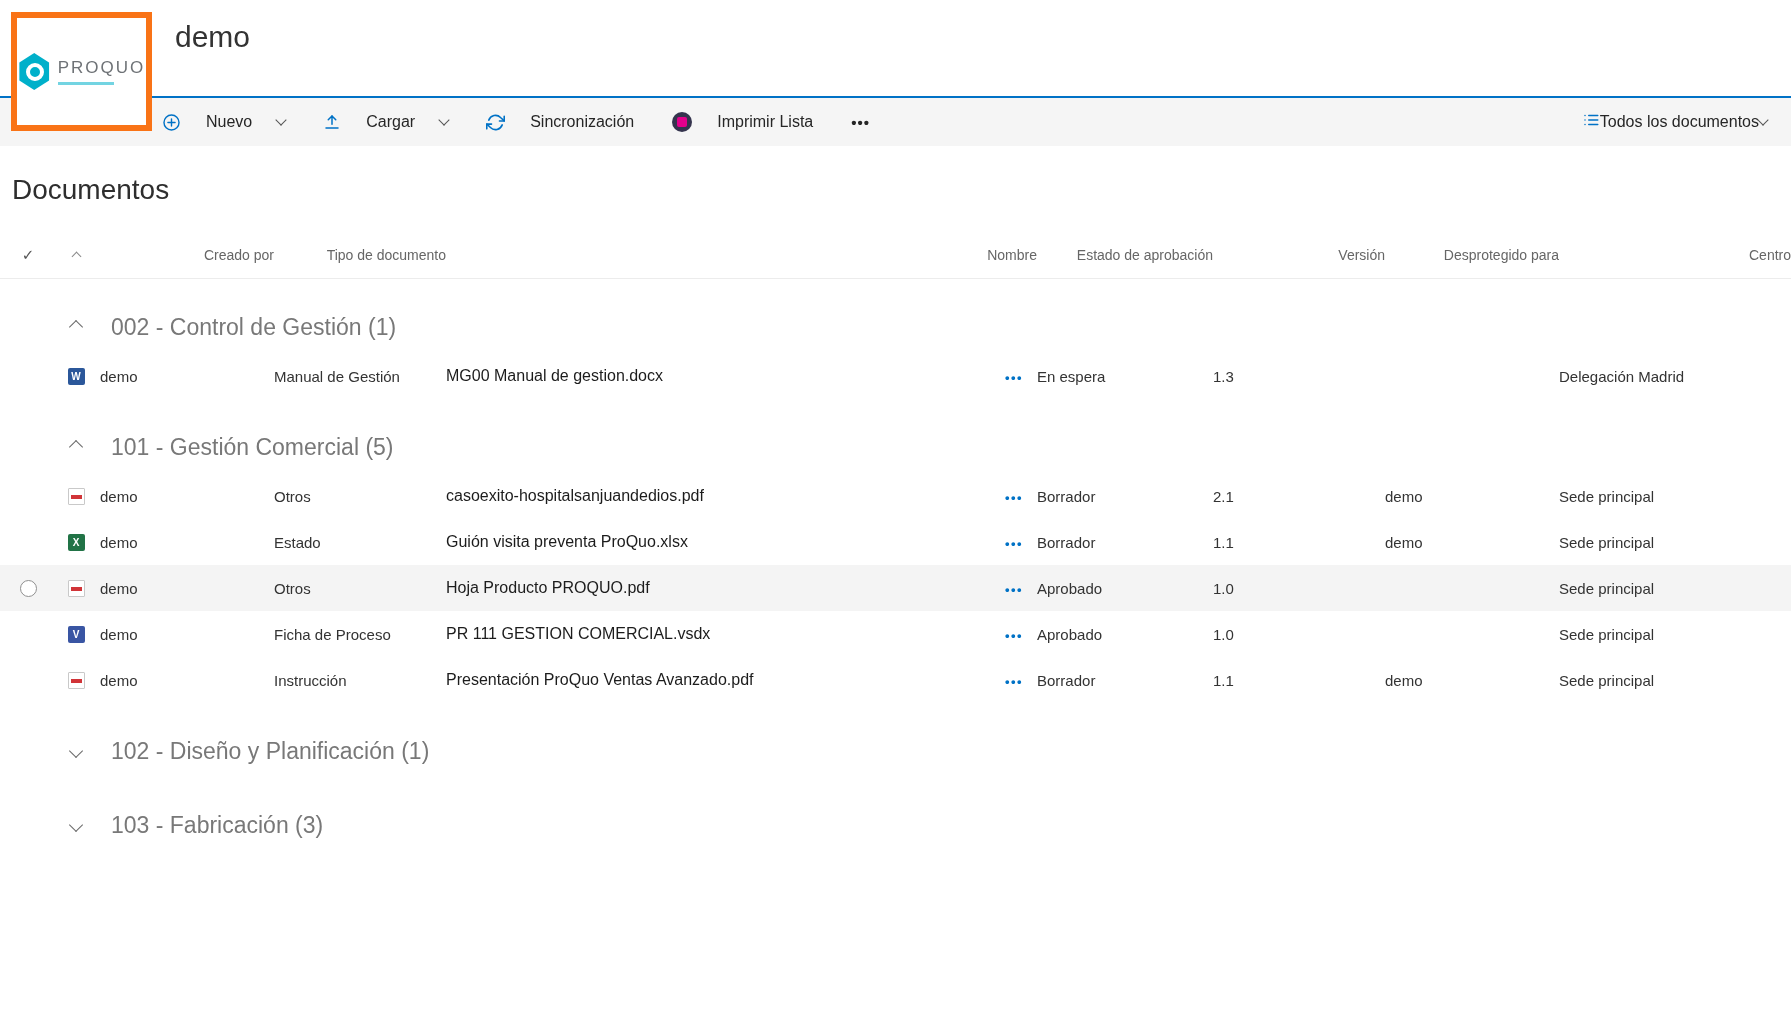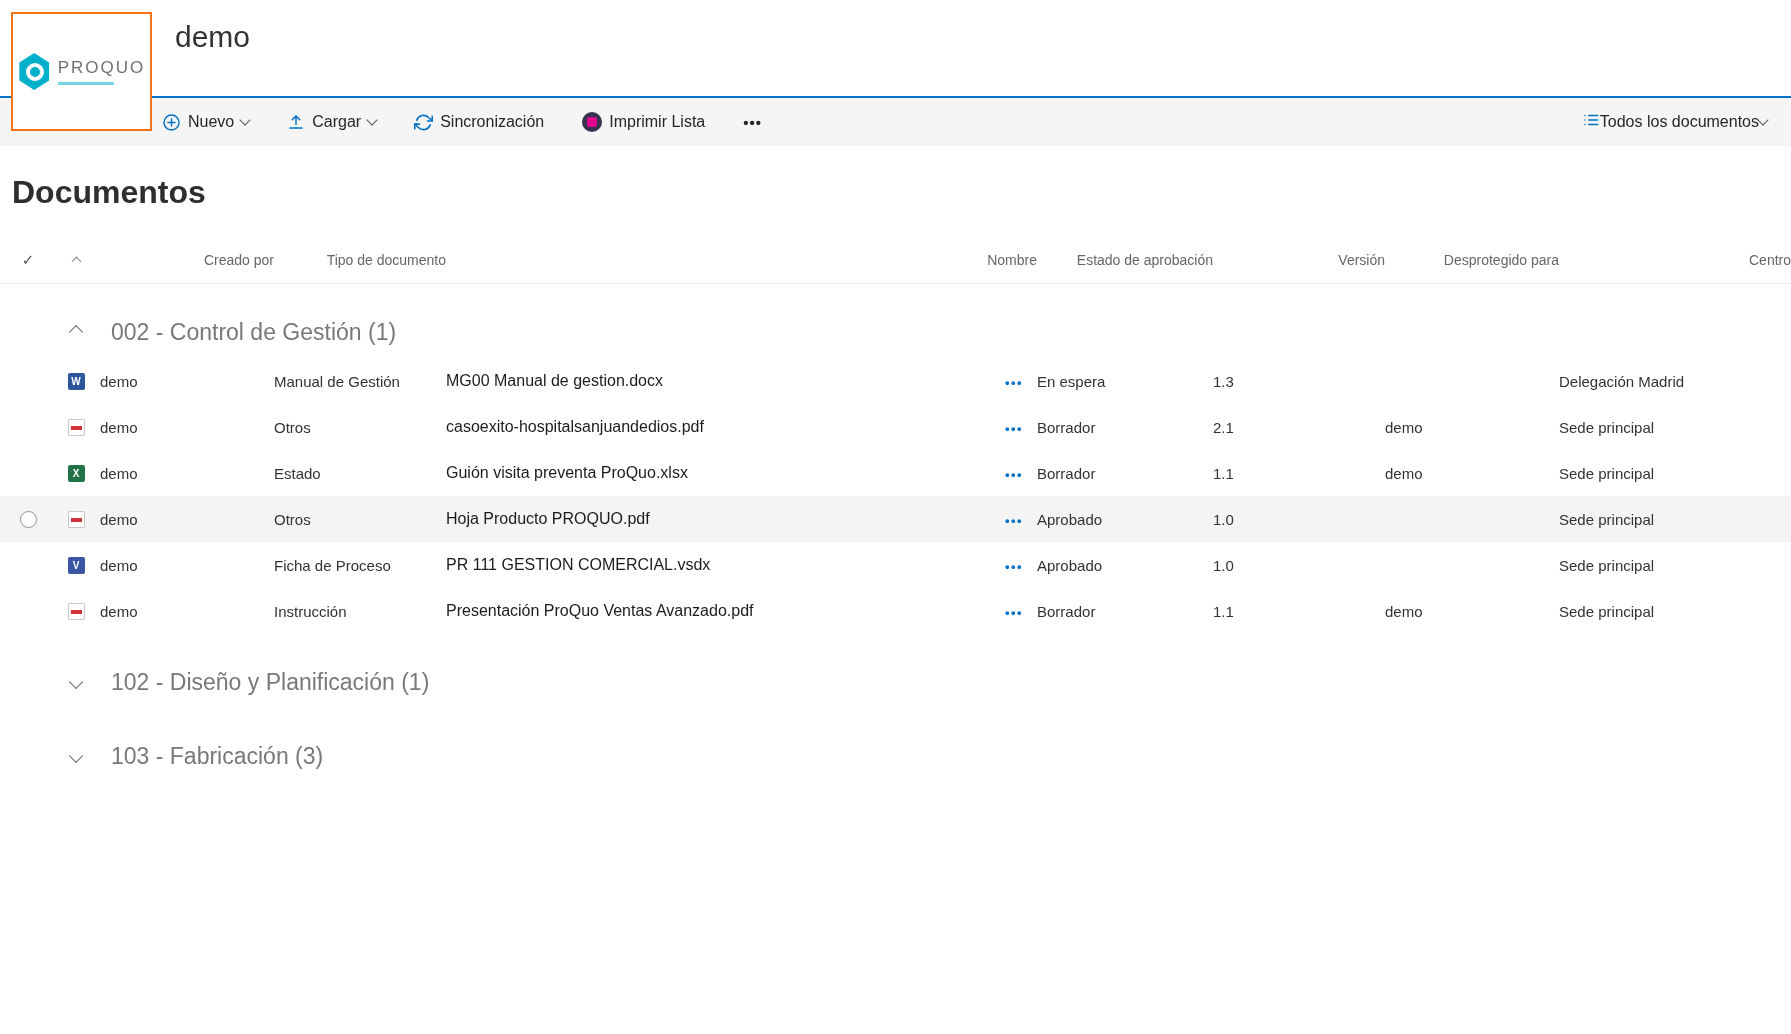--- a/index.html
+++ b/index.html
@@ -2,45 +2,45 @@
 <html><head>
 <meta charset="utf-8">
 <style>
   *{box-sizing:border-box;margin:0;padding:0}
   html,body{width:1791px;height:1034px;overflow:hidden;background:#fff;
     font-family:"Liberation Sans","DejaVu Sans",sans-serif;color:#262626}
 
   
   .app-header{position:relative;height:98px;background:#fff;border-bottom:2px solid #0072c6}
   .logo-card{position:absolute;left:11px;top:12px;width:141px;height:119px;background:#fff;
-    border:2px solid #f97316;z-index:20;display:flex;align-items:center;justify-content:center;gap:7px;cursor:pointer}
+    border:6px solid #f97316;z-index:20;display:flex;align-items:center;justify-content:center;gap:7px;cursor:pointer}
   .logo-hex{width:33px;height:37px;background:#00b0ca;position:relative;
     clip-path:polygon(50% 0,95% 26%,95% 74%,50% 100%,5% 74%,5% 26%)}
   .logo-hex::after{content:"";position:absolute;left:8px;top:10px;width:10px;height:10px;
     border:4px solid #fff;border-radius:50%}
   .logo-text{display:flex;flex-direction:column}
   .logo-brand{font-size:17px;letter-spacing:2px;color:#6e7276}
   .logo-tagline{margin-top:4px;height:3px;width:56px;background:#00b0ca;opacity:.55}
   .site-title{position:absolute;left:175px;top:20px;font-size:30px;font-weight:400;color:#333}
 
   
   .cmdbar{height:48px;background:#f5f5f5;display:flex;align-items:center;padding:0 24px 0 162px}
-  .cmd-item{display:flex;align-items:center;gap:7px;margin-right:38px;cursor:pointer;
+  .cmd-item{display:flex;align-items:center;gap:25px;margin-right:38px;cursor:pointer;
     font-size:16px;color:#262626;white-space:nowrap}
   .cmd-item svg{display:block}
   .cmd-more{font-weight:bold;letter-spacing:1px;font-size:15px;color:#262626}
   .print-icon{width:20px;height:20px;border-radius:50%;background:#35344e;position:relative;display:inline-block}
   .print-icon::after{content:"";position:absolute;left:5px;top:5px;width:10px;height:10px;
     background:#e3008c;border-radius:2px}
   .view-selector{margin-left:auto;display:flex;align-items:center;cursor:pointer;font-size:16px;color:#262626}
   .tchev{width:8px;height:8px;border-right:1.6px solid #555;border-bottom:1.6px solid #555;
     display:inline-block;transform:rotate(45deg);margin-top:-4px}
 
   
-  .page-title{margin:28px 0 0 12px;font-size:32px;color:#2e2e2e;font-weight:700}
+  .page-title{margin:28px 0 0 12px;font-size:28px;color:#2e2e2e;font-weight:400}
 
   
   table.doclist{width:1791px;table-layout:fixed;border-collapse:collapse;margin-top:28px}
   thead th{font-size:14px;font-weight:400;color:#666;text-align:right;
     padding:12px 0 14px;border-bottom:1px solid #ececec;white-space:nowrap;cursor:pointer}
   .c-check,.c-icon{text-align:center}
   .pl4{padding-left:4px}
   .check-glyph{color:#555;font-size:15px;cursor:pointer}
 
   .group-row td{vertical-align:bottom;padding:34px 0 12px}
@@ -191,20 +191,25 @@
       <td class="pl4">demo</td>
       <td>Manual de Gestión</td>
       <td class="c-nombre"><a>MG00 Manual de gestion.docx</a></td>
       <td class="c-menu"><span>•••</span></td>
       <td>En espera</td>
       <td>1.3</td>
       <td></td>
       <td>Delegación Madrid</td>
     </tr>
 
+    <tr class="group-row">
+      <td class="c-check"></td>
+      <td class="c-icon"><span class="chev up"></span></td>
+      <td colspan="8" class="group-label">101 - Gestión Comercial (5)</td>
+    </tr>
 
     <tr class="data-row">
       <td class="c-check"></td>
       <td class="c-icon"><span class="ficon pdf"></span></td>
       <td class="pl4">demo</td>
       <td>Otros</td>
       <td class="c-nombre"><a>casoexito-hospitalsanjuandedios.pdf</a></td>
       <td class="c-menu"><span>•••</span></td>
       <td>Borrador</td>
       <td>2.1</td>

